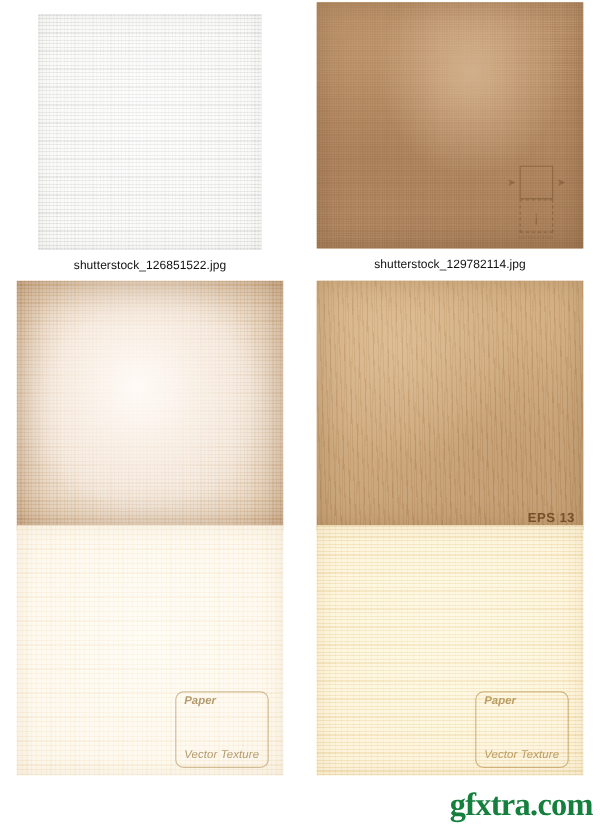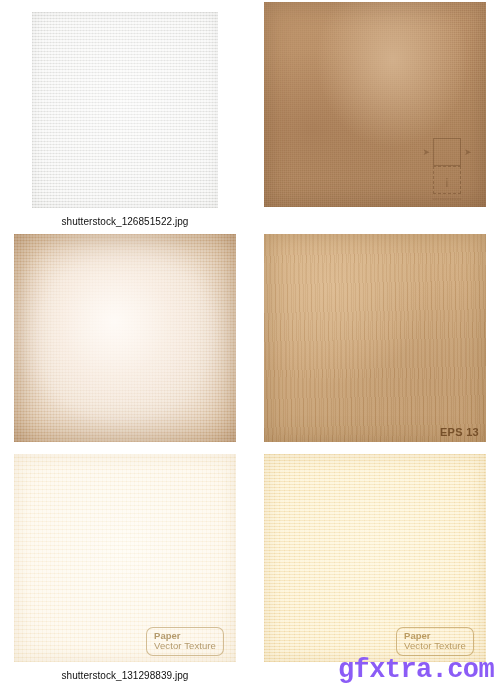--- a/index.html
+++ b/index.html
@@ -29,21 +29,21 @@
     height: 233px;
     box-sizing: border-box;
     display: flex;
     flex-direction: column;
     align-items: center;
     justify-content: flex-start;
   }
 
   .r1 { top: 0px; }
   .r2 { top: 232px; }
-  .r3 { top: 452px; }
+  .r3 { top: 436px; font-style: italic; }
   .c1 { left: 0px; }
   .c2 { left: 250px; }
 
   .thumb-wrap {
     position: relative;
     width: 100%;
     display: flex;
     justify-content: center;
   }
 
@@ -261,20 +261,21 @@
   }
   .paper-badge .l1 {
     font-size: 9.5px;
     font-weight: bold;
     display: block;
   }
   .paper-badge .l2 {
     font-size: 9.5px;
     display: block;
     letter-spacing: 0.1px;
+    margin-top: 35px;
   }
   .badge-dark {
     border-color: rgba(198,166,106,0.8);
     color: rgba(183,152,93,0.95);
   }
 
   
   .caption {
     font-size: 10px;
     color: #111111;
@@ -285,25 +286,25 @@
     width: 100%;
   }
 
   
   .watermark {
     position: absolute;
     right: 6px;
     bottom: 16px;
     font-size: 27px;
     font-weight: bold;
-    color: #8b5cf6;
+    color: #15803d;
     letter-spacing: -0.6px;
     line-height: 1;
     z-index: 20;
-    font-family: Liberation Mono, monospace;
+    font-family: Liberation Serif, serif;
   }
 </style>
 </head>
 <body>
 
 <div class="grid">
 
   <div class="cell r1 c1">
     <div class="thumb-wrap">
       <div class="thumb tex-1"></div>
@@ -320,20 +321,21 @@
             <span class="stamp-box"></span>
             <span class="stamp-arrow">➤</span>
           </div>
           <div class="stamp-row">
             <span class="stamp-box dashed">¡</span>
           </div>
           <div class="stamp-code">XXXXXXXXXXXX</div>
         </div>
       </div>
     </div>
+    <div class="caption">shutterstock_129782114.jpg</div>
   </div>
 
   <div class="cell r2 c1">
     <div class="thumb-wrap">
       <div class="thumb tex-3"></div>
     </div>
   </div>
 
   <div class="cell r2 c2">
     <div class="thumb-wrap">
@@ -345,21 +347,20 @@
 
   <div class="cell r3 c1">
     <div class="thumb-wrap">
       <div class="thumb tex-5">
         <div class="paper-badge">
           <span class="l1">Paper</span>
           <span class="l2">Vector Texture</span>
         </div>
       </div>
     </div>
-    <div class="caption">shutterstock_131298839.jpg</div>
   </div>
 
   <div class="cell r3 c2">
     <div class="thumb-wrap">
       <div class="thumb tex-6">
         <div class="paper-badge badge-dark">
           <span class="l1">Paper</span>
           <span class="l2">Vector Texture</span>
         </div>
       </div>

